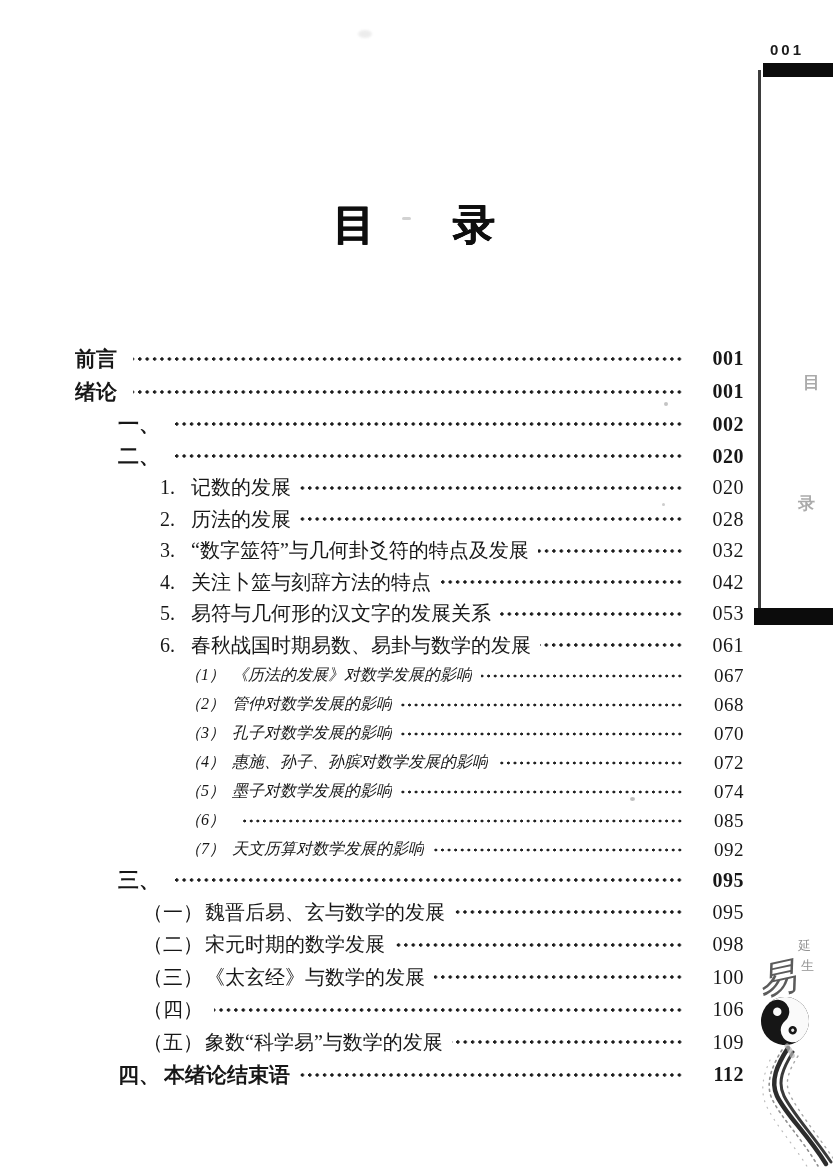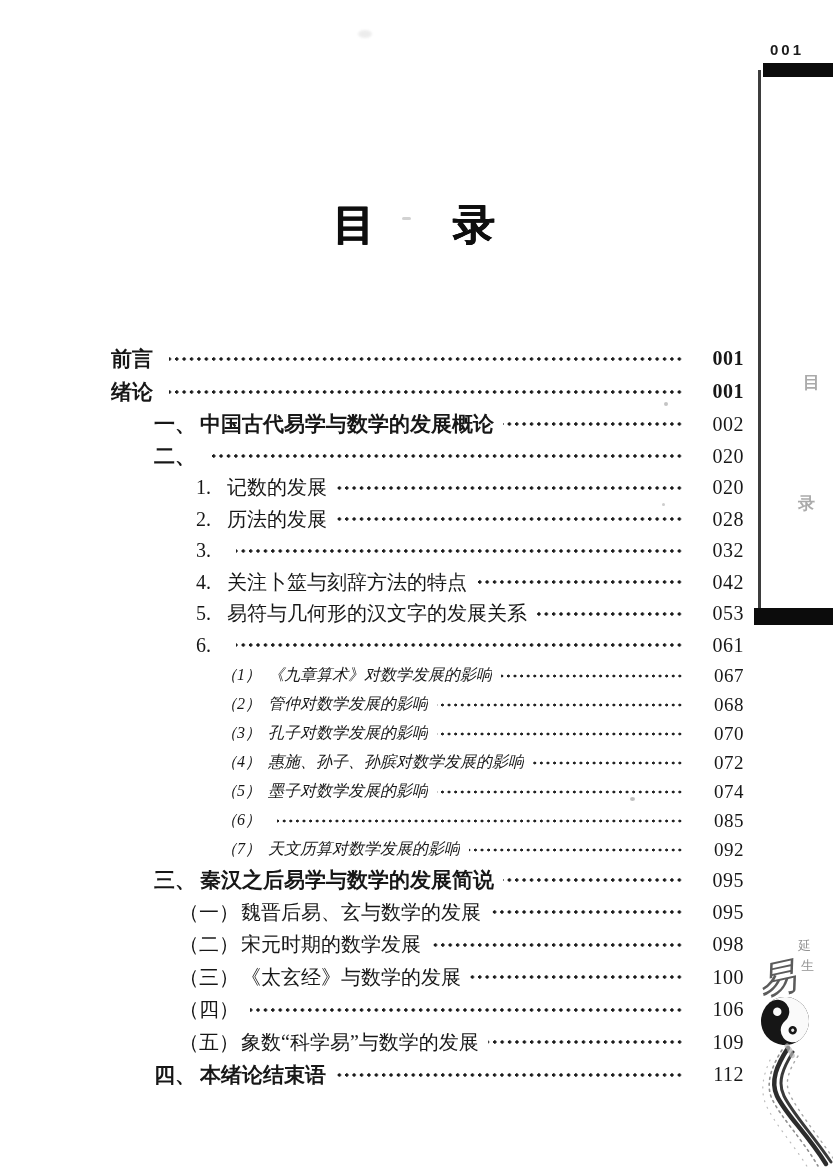--- a/index.html
+++ b/index.html
@@ -9,37 +9,37 @@
   }
   
   #book-title{
     position:absolute;left:333px;top:202px;display:flex;gap:78px;
     font-family:"Liberation Sans",sans-serif;font-weight:900;
     font-size:42px;line-height:46px;color:#0e0e0e;
     text-shadow:0.6px 0 0 #0e0e0e, -0.6px 0 0 #0e0e0e;
   }
   
   #toc{position:absolute;left:68px;top:342px;width:676px;}
-  .row{display:flex;align-items:center;white-space:nowrap;margin-left:36px;}
+  .row{display:flex;align-items:center;white-space:nowrap;}
   .row .num{flex:0 0 auto;}
   .row .label{flex:0 1 auto;overflow:hidden;}
   .row .leader{
     flex:1 1 12px;height:4px;margin:0 9px 0 9px;min-width:10px;
     background-image:radial-gradient(circle at 1.7px 2px,#1b1b1b 1.45px,rgba(0,0,0,0) 1.9px);
     background-size:7.4px 4px;background-repeat:repeat-x;background-position:right center;
   }
   .row .page{flex:0 0 50px;text-align:right;font-size:20px;letter-spacing:0.5px;}
   
   .lv-front{height:33px;font-size:21px;font-weight:bold;padding-left:7px;}
   .lv-front .page{font-weight:bold;}
   .lv-front .leader{margin-left:16px;}
   
   .lv-section{height:32px;font-size:21px;font-weight:bold;padding-left:50px;}
   .lv-section .num{margin-right:4px;}
-  .lv-section .page{font-weight:normal;}
+  .lv-section .page{font-weight:bold;}
   
   .lv-item{height:31.5px;font-size:20px;padding-left:92px;}
   .lv-item .num{margin-right:16px;}
   
   .lv-subitem{height:29px;font-size:16px;font-style:italic;padding-left:117px;}
   .lv-subitem .num{margin-right:7px;}
   .lv-subitem .page{font-style:normal;font-size:19px;text-align:right;}
   .lv-subitem .leader{background-size:6.6px 4px;
     background-image:radial-gradient(circle at 1.5px 2px,#222 1.3px,rgba(0,0,0,0) 1.7px);}
   
@@ -84,21 +84,20 @@
       <span class="page">001</span>
     </div>
       <div class="row lv-front">
 
       <span class="label">绪论</span>
       <span class="leader"></span>
       <span class="page">001</span>
     </div>
       <div class="row lv-section">
       <span class="num">一、</span>
-      <span class="label">中国古代易学与数学的发展概论</span>
       <span class="leader"></span>
       <span class="page">002</span>
     </div>
       <div class="row lv-section">
       <span class="num">二、</span>
       <span class="leader"></span>
       <span class="page">020</span>
     </div>
       <div class="row lv-item">
       <span class="num">1.</span>
@@ -107,43 +106,45 @@
       <span class="page">020</span>
     </div>
       <div class="row lv-item">
       <span class="num">2.</span>
       <span class="label">历法的发展</span>
       <span class="leader"></span>
       <span class="page">028</span>
     </div>
       <div class="row lv-item">
       <span class="num">3.</span>
+      <span class="label">“数字筮符”与几何卦爻符的特点及发展</span>
       <span class="leader"></span>
       <span class="page">032</span>
     </div>
       <div class="row lv-item">
       <span class="num">4.</span>
       <span class="label">关注卜筮与刻辞方法的特点</span>
       <span class="leader"></span>
       <span class="page">042</span>
     </div>
       <div class="row lv-item">
       <span class="num">5.</span>
       <span class="label">易符与几何形的汉文字的发展关系</span>
       <span class="leader"></span>
       <span class="page">053</span>
     </div>
       <div class="row lv-item">
       <span class="num">6.</span>
+      <span class="label">春秋战国时期易数、易卦与数学的发展</span>
       <span class="leader"></span>
       <span class="page">061</span>
     </div>
       <div class="row lv-subitem">
       <span class="num">（1）</span>
-      <span class="label">《九章算术》对数学发展的影响</span>
+      <span class="label">《历法的发展》对数学发展的影响</span>
       <span class="leader"></span>
       <span class="page">067</span>
     </div>
       <div class="row lv-subitem">
       <span class="num">（2）</span>
       <span class="label">管仲对数学发展的影响</span>
       <span class="leader"></span>
       <span class="page">068</span>
     </div>
       <div class="row lv-subitem">
@@ -170,21 +171,20 @@
       <span class="page">085</span>
     </div>
       <div class="row lv-subitem">
       <span class="num">（7）</span>
       <span class="label">天文历算对数学发展的影响</span>
       <span class="leader"></span>
       <span class="page">092</span>
     </div>
       <div class="row lv-section">
       <span class="num">三、</span>
-      <span class="label">秦汉之后易学与数学的发展简说</span>
       <span class="leader"></span>
       <span class="page">095</span>
     </div>
       <div class="row lv-citem">
       <span class="num">（一）</span>
       <span class="label">魏晋后易、玄与数学的发展</span>
       <span class="leader"></span>
       <span class="page">095</span>
     </div>
       <div class="row lv-citem">

